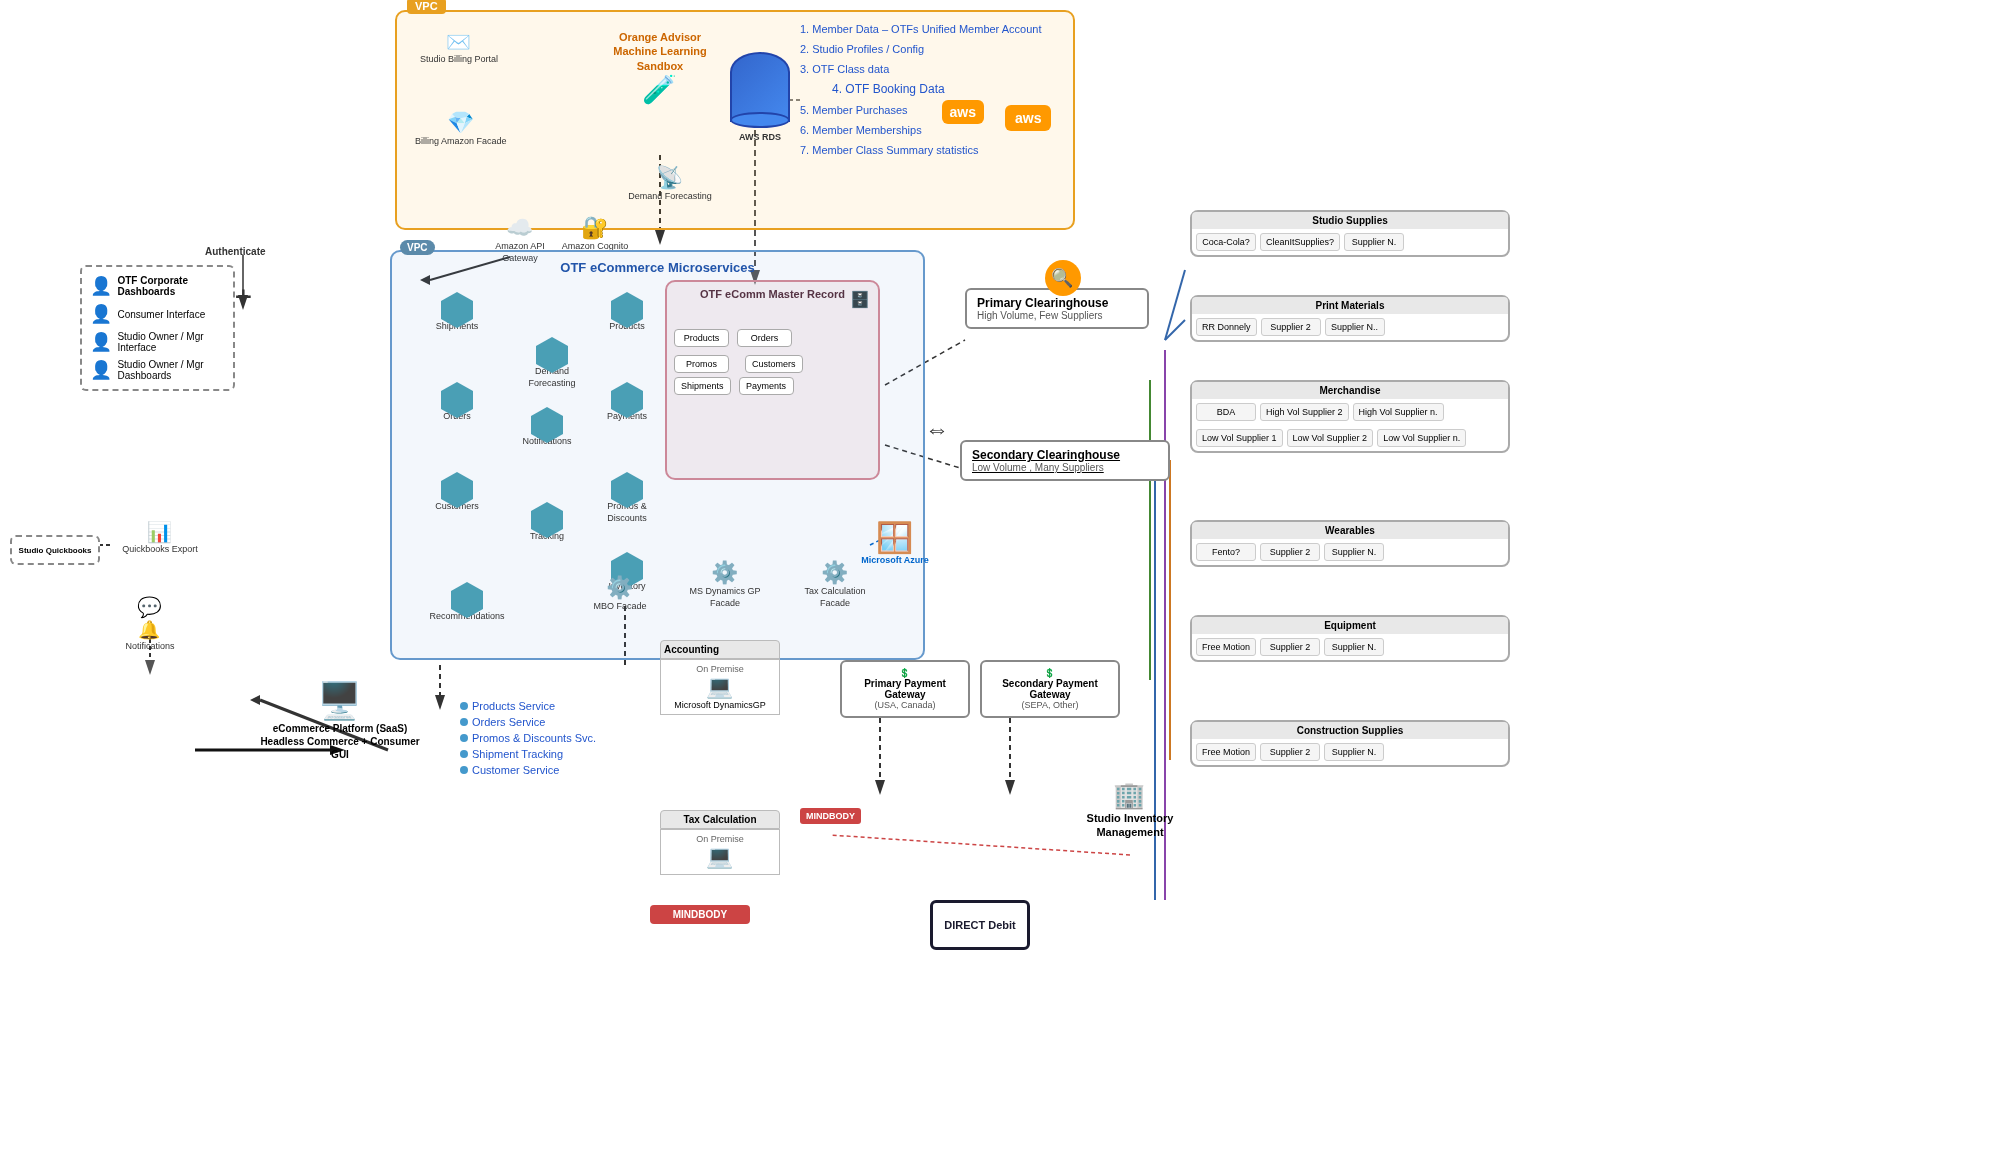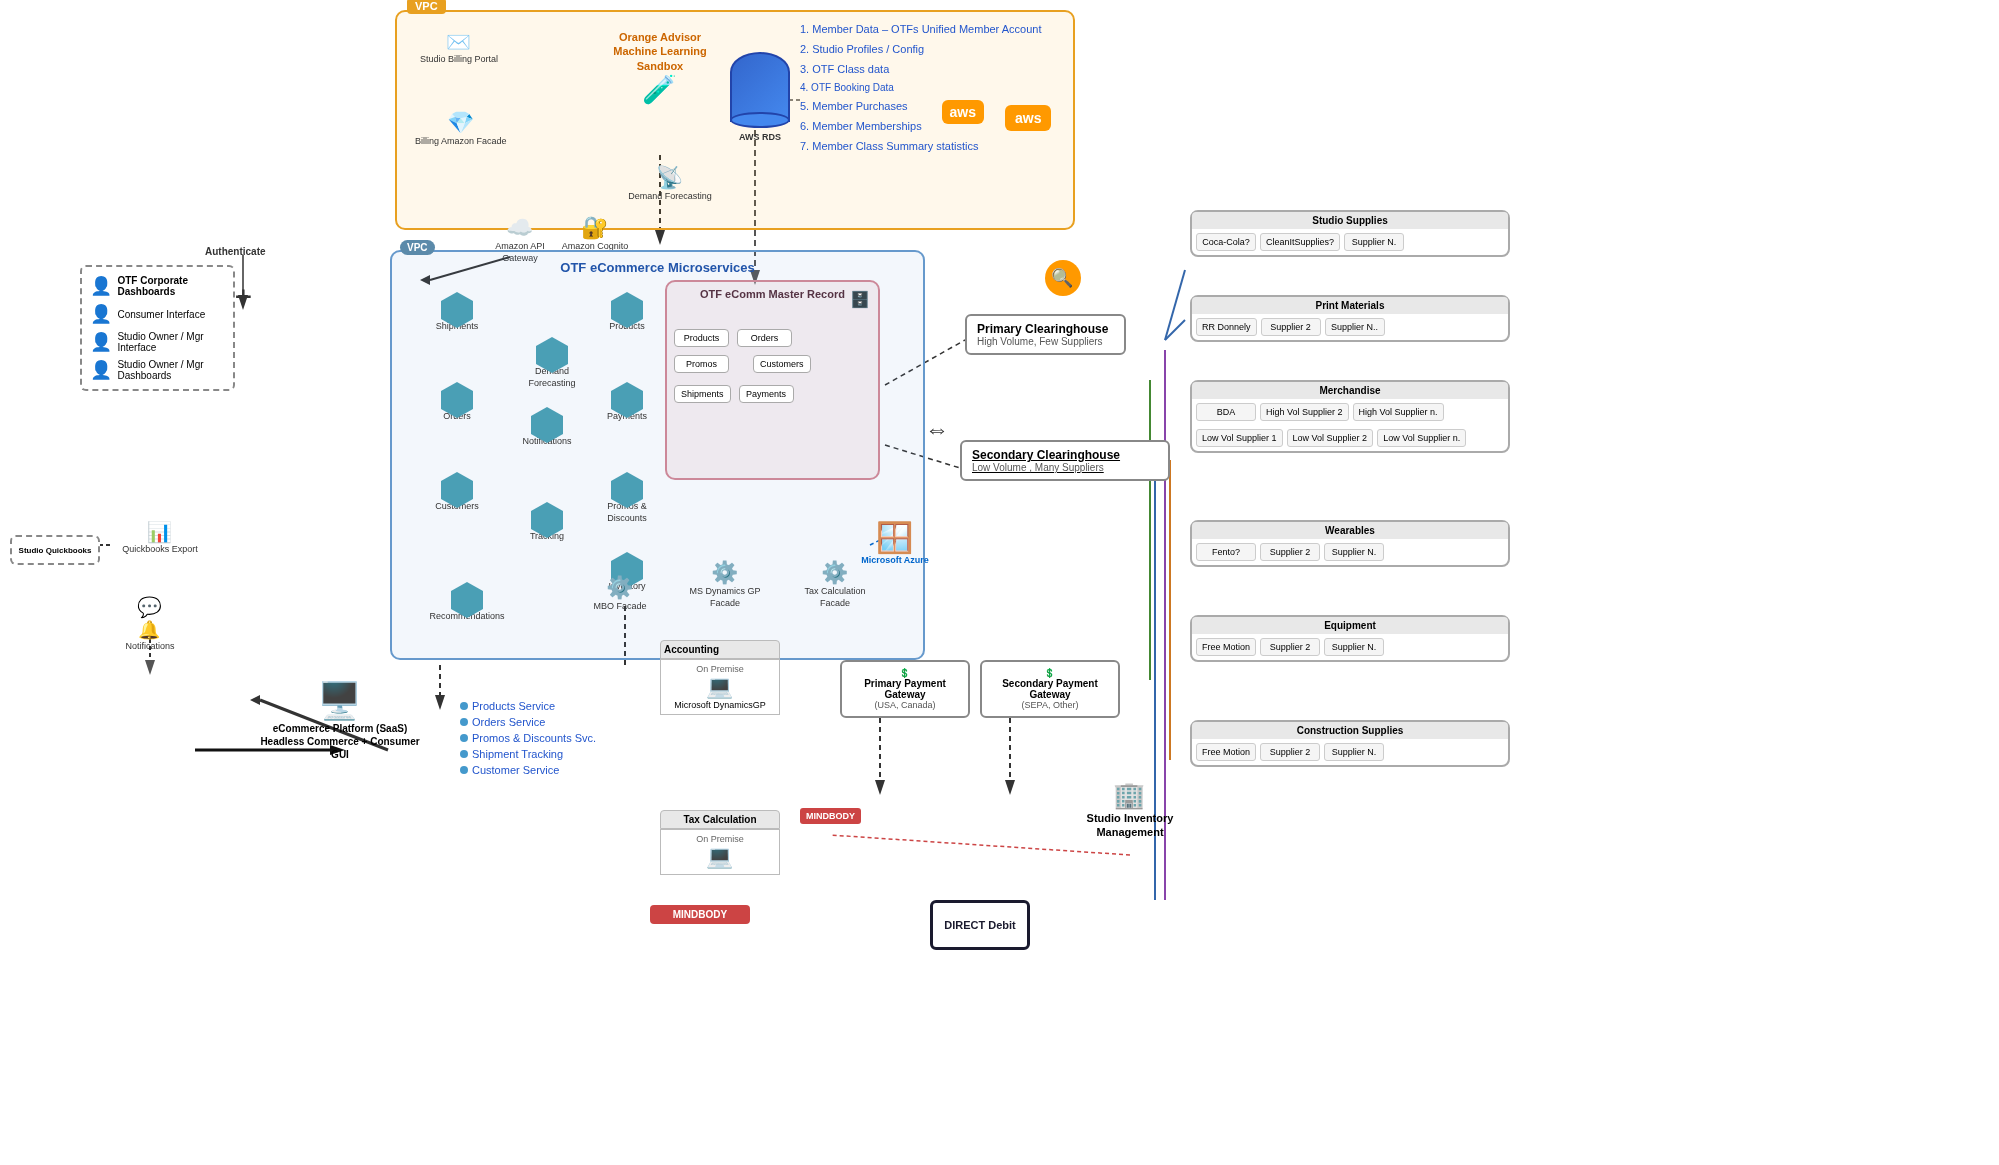--- a/index.html
+++ b/index.html
@@ -344,21 +344,21 @@
     <div style="width:60px; height:70px; background:linear-gradient(135deg,#3366cc,#4488ee); border-radius:50% 50% 0 0 / 20px; border:2px solid #2244aa; position:relative;">
       <div style="position:absolute; bottom:-8px; left:-2px; width:60px; height:16px; background:#4488ee; border-radius:50%; border:2px solid #2244aa;"></div>
     </div>
     <div class="small-label" style="margin-top:10px; font-weight:bold;">AWS RDS</div>
   </div>
 
   <div class="aws-list">
     <div style="font-size:11px; color:#2255cc;">1. Member Data – OTFs Unified Member Account</div>
     <div style="font-size:11px; color:#2255cc;">2. Studio Profiles / Config</div>
     <div style="font-size:11px; color:#2255cc;">3. OTF Class data</div>
-    <div style="font-size:10px; color:#2255cc;">4. OTF Booking Data</div>
+    <div style="font-size:12px; color:#2255cc;margin-left:32px;">4. OTF Booking Data</div>
     <div style="font-size:11px; color:#2255cc;">5. Member Purchases</div>
     <div style="font-size:11px; color:#2255cc;">6. Member Memberships</div>
     <div style="font-size:11px; color:#2255cc;">7. Member Class Summary statistics</div>
   </div>
 
   <div style="position:absolute; top:105px; left:1005px; background:#ff9900; color:white; font-weight:bold; font-size:14px; padding:5px 10px; border-radius:6px;">aws</div>
 
   <div class="node-wrapper" style="top:165px; left:625px; width:90px;">
     <span style="font-size:22px;">📡</span>
     <div class="small-label">Demand
@@ -435,21 +435,21 @@
   </div>
 
   <div class="master-record-box">
     <div class="master-record-title">OTF eComm Master
 Record</div>
     <div style="position:absolute; top:45px; left:5px; right:5px;">
       <div style="display:flex; gap:4px; margin-bottom:4px;">
         <div class="mr-button">Products</div>
         <div class="mr-button">Orders</div>
       </div>
-      <div style="display:flex; gap:20px; margin-bottom:8px;">
+      <div style="display:flex; gap:12px; margin-bottom:0;">
         <div class="mr-button">Promos</div>
         <div class="mr-button">Customers</div>
       </div>
       <div style="display:flex; gap:4px;">
         <div class="mr-button">Shipments</div>
         <div class="mr-button">Payments</div>
       </div>
     </div>
 
     <div style="position:absolute; top:8px; right:8px; font-size:16px;">🗄️</div>
@@ -572,21 +572,21 @@
   <div class="node-wrapper" style="top:808px; left:800px;">
     <div style="background:#cc4444; color:white; font-size:9px; font-weight:bold; padding:3px 6px; border-radius:3px;">MINDBODY</div>
   </div>
 
   <div class="node-wrapper" style="top:780px; left:1060px; width:140px;">
     <span style="font-size:26px;">🏢</span>
     <div style="font-size:11px; font-weight:bold; text-align:center; line-height:1.3;">Studio Inventory
 Management</div>
   </div>
 
-  <div class="clearinghouse-box" style="top:314px; left:965px; width:161px;">
+  <div class="clearinghouse-box" style="top:288px; left:965px; width:184px;">
     <div style="font-size:12px; font-weight:bold;">Primary Clearinghouse</div>
     <div style="font-size:10px; color:#555;">High Volume, Few Suppliers</div>
   </div>
 
   <div class="clearinghouse-box" style="top:440px; left:960px; width:210px;text-decoration:underline;">
     <div style="font-size:12px; font-weight:bold;">Secondary Clearinghouse</div>
     <div style="font-size:10px; color:#555;">Low Volume , Many Suppliers</div>
   </div>
 
   <div class="payment-box" style="top:660px; left:840px; width:130px;">

